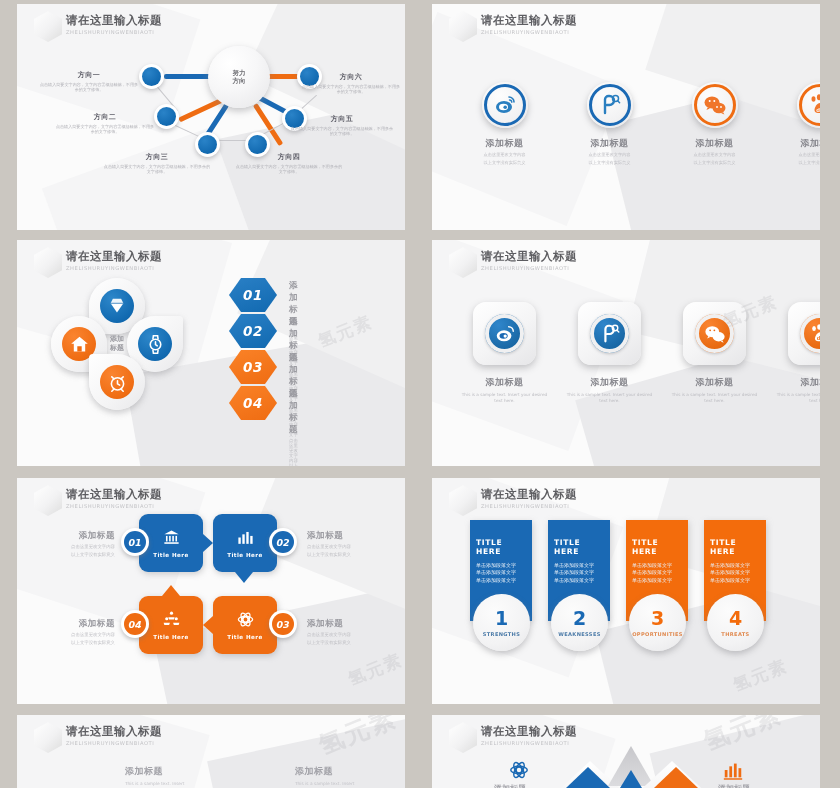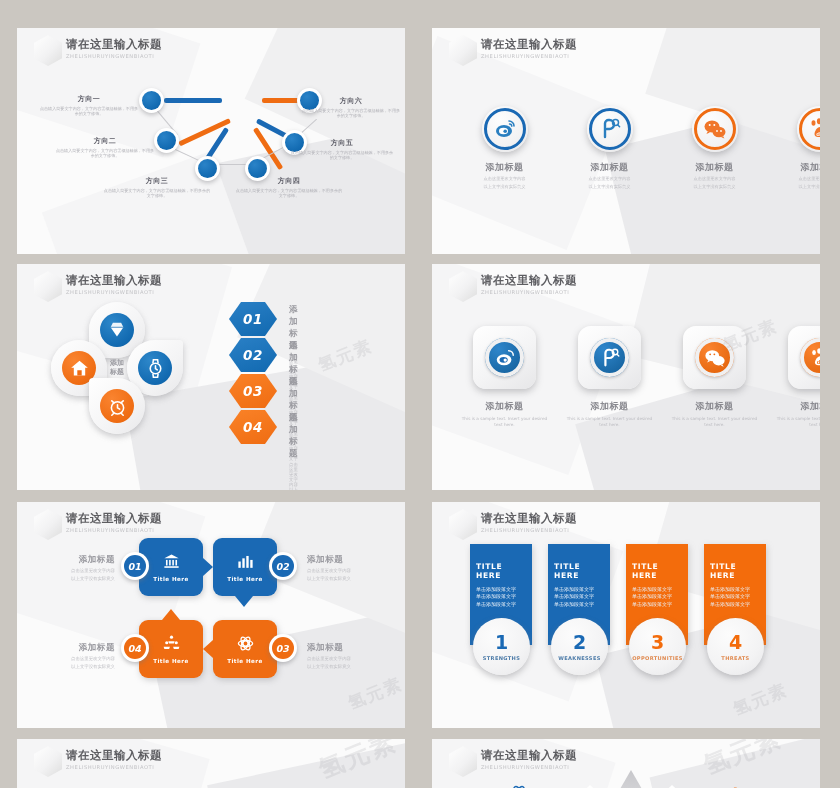--- a/index.html
+++ b/index.html
@@ -1,21 +1,21 @@
 <!DOCTYPE html>
 <html><head>
 <meta charset="utf-8">
 <style>
   html,body{margin:0;padding:0;}
   body{
     width:840px;height:788px;overflow:hidden;
     background:#cbc7c1;
     font-family:"DejaVu Sans","Liberation Sans",sans-serif;
   }
-  .board{position:relative;width:840px;height:632px;margin-top:24px;}
+  .board{position:relative;width:840px;height:632px;}
 
   
   .slide{
     position:absolute;
     background:#fbfbfb;
     overflow:hidden;
   }
   .slide .bgwrap{position:absolute;inset:0;overflow:hidden;}
   .poly{position:absolute;background:#f0f0f1;}
   .poly.l{background:#f5f5f6;}
@@ -238,20 +238,24 @@
       <div class="edge b" style="left:240px;top:90px;width:54px;height:5px;transform:rotate(28deg);"></div>
       <div class="edge b" style="left:210px;top:98px;width:48px;height:5px;transform:rotate(123deg);"></div>
       <div class="edge o" style="left:238px;top:98px;width:48px;height:5px;transform:rotate(57deg);"></div>
 
       <div class="edge g" style="left:140px;top:82px;width:32px;transform:rotate(50deg);"></div>
       <div class="edge g" style="left:152px;top:118px;width:38px;transform:rotate(25deg);"></div>
       <div class="edge g" style="left:196px;top:136px;width:40px;"></div>
       <div class="edge g" style="left:238px;top:134px;width:38px;transform:rotate(-28deg);"></div>
       <div class="edge g" style="left:276px;top:112px;width:32px;transform:rotate(-42deg);"></div>
 
+      <div class="hub" style="left:191px;top:42px;">
+        <span>努力</span>
+        <span>方向</span>
+      </div>
 
       <div class="node" style="left:122px;top:60px;">
           <i></i>
         </div>
       <div class="node" style="left:137px;top:100px;">
           <i></i>
         </div>
       <div class="node" style="left:178px;top:128px;">
           <i></i>
         </div>

